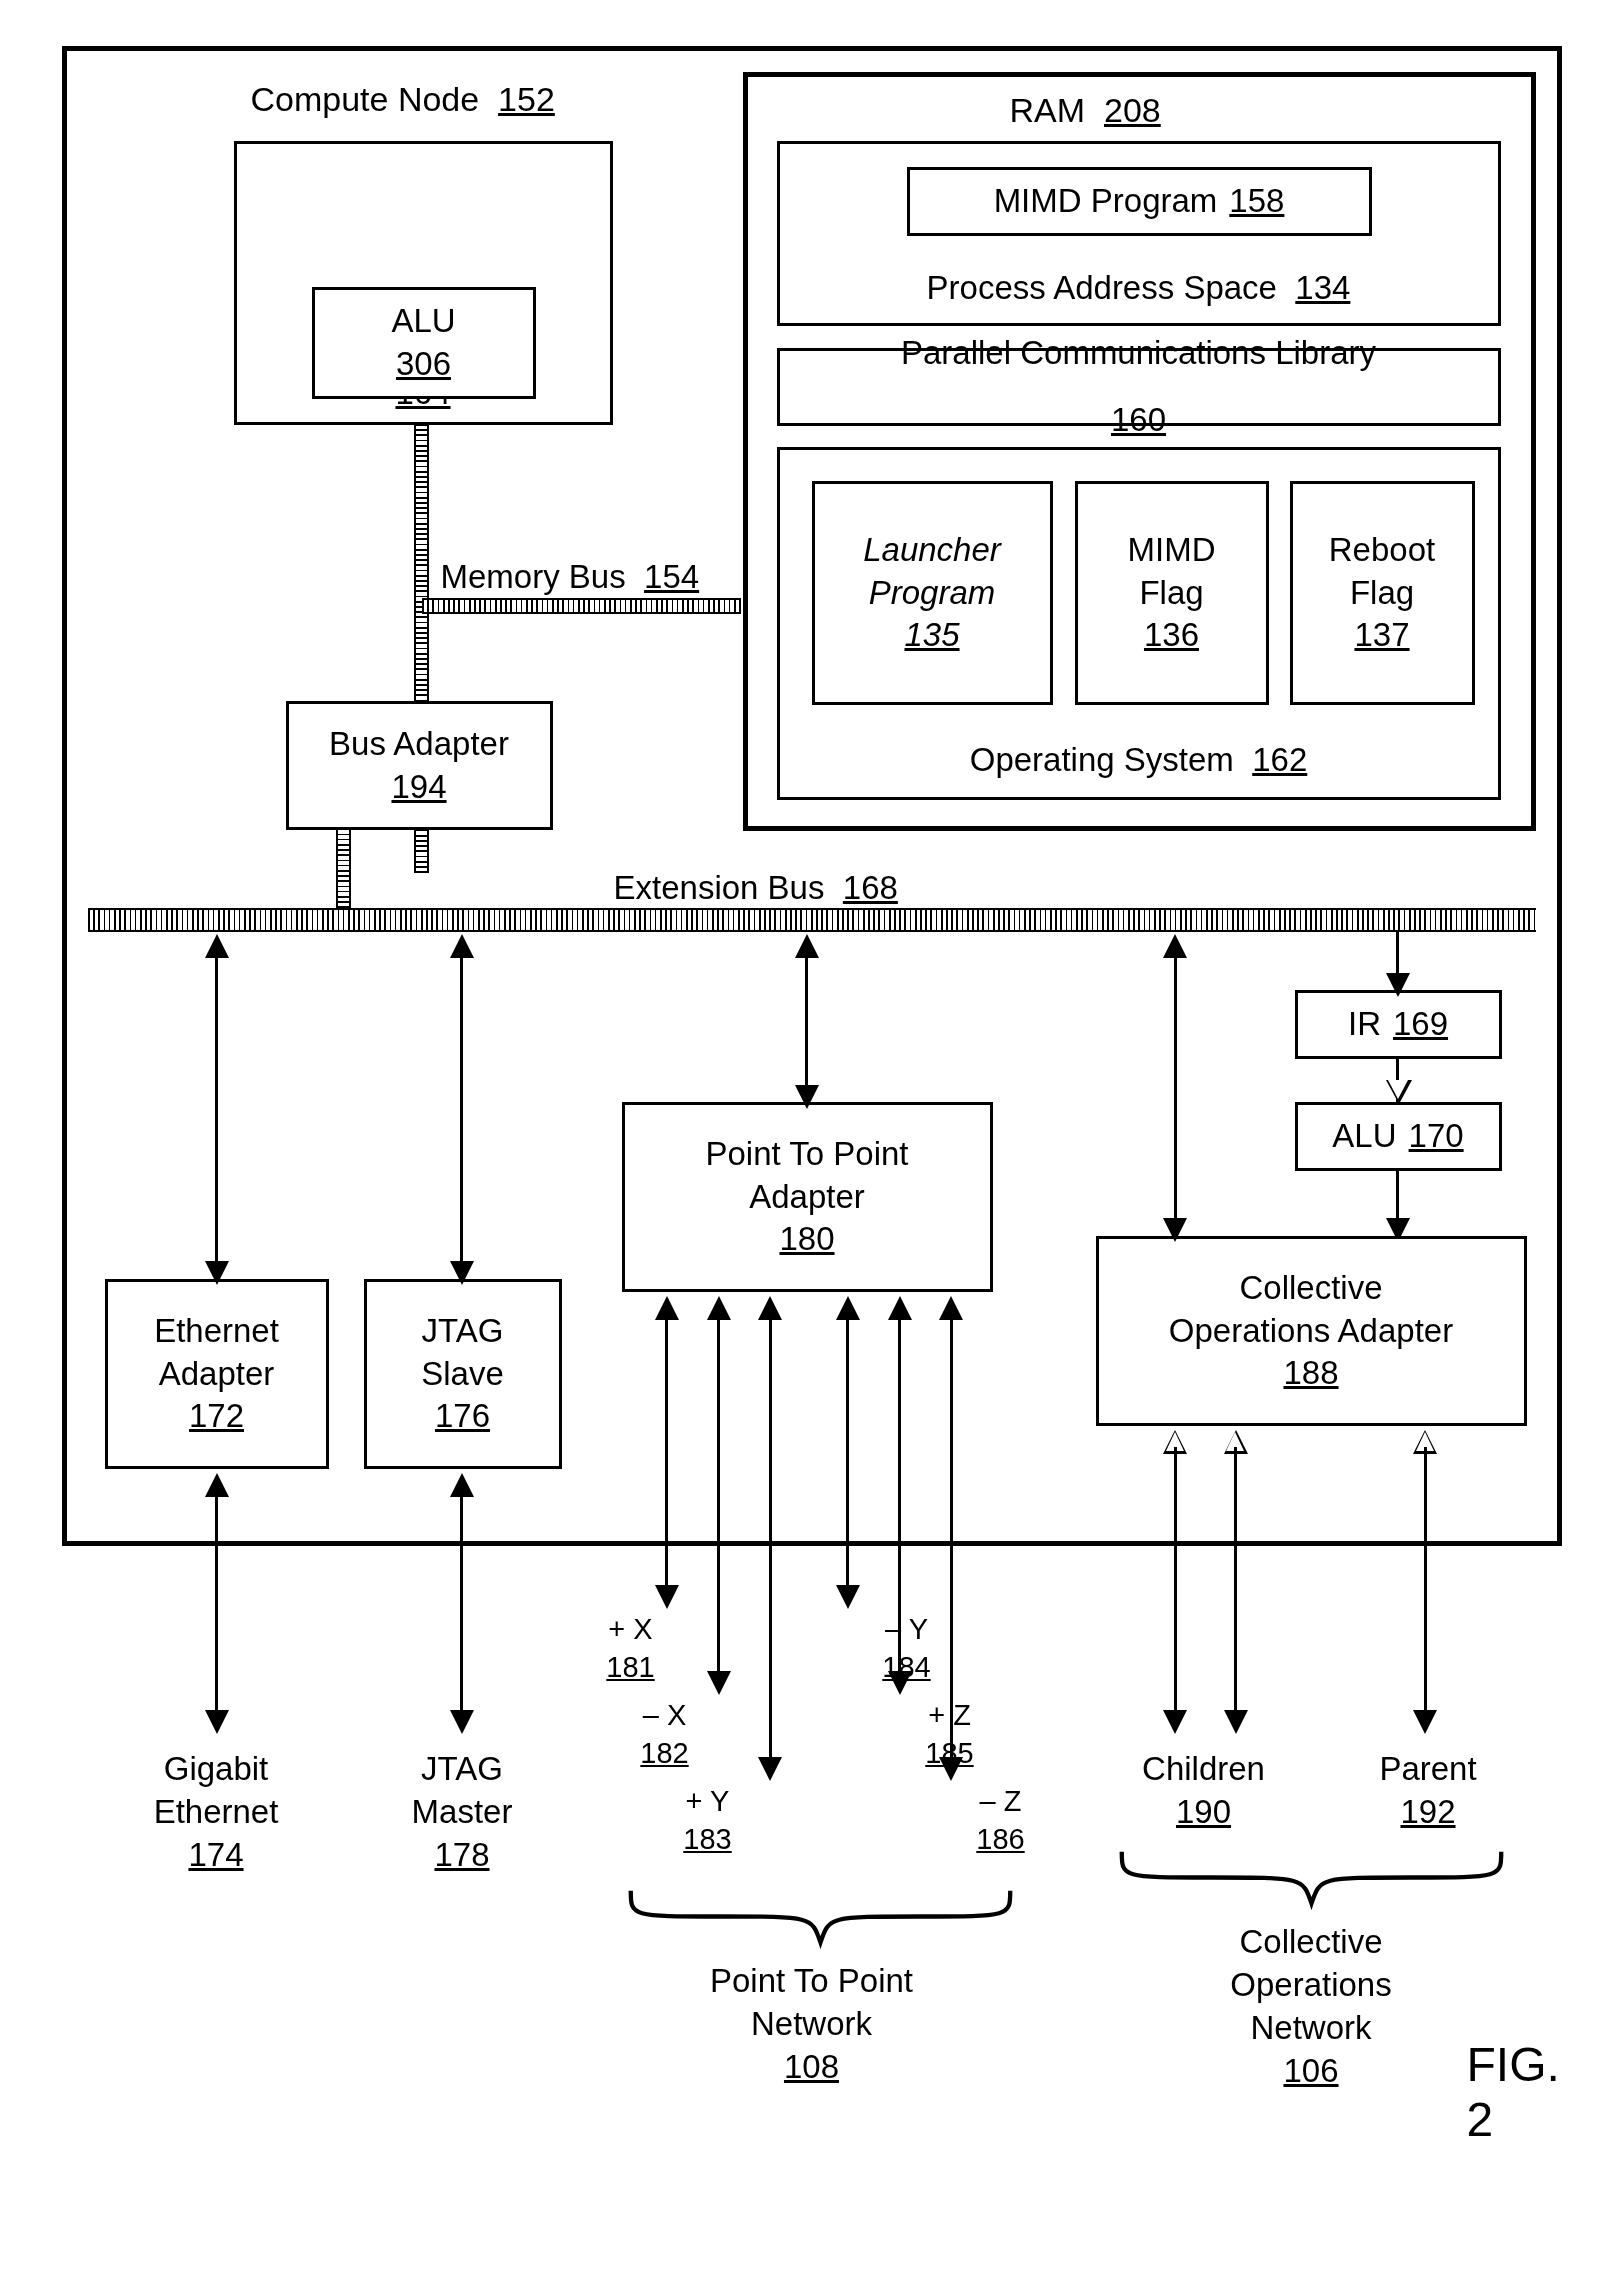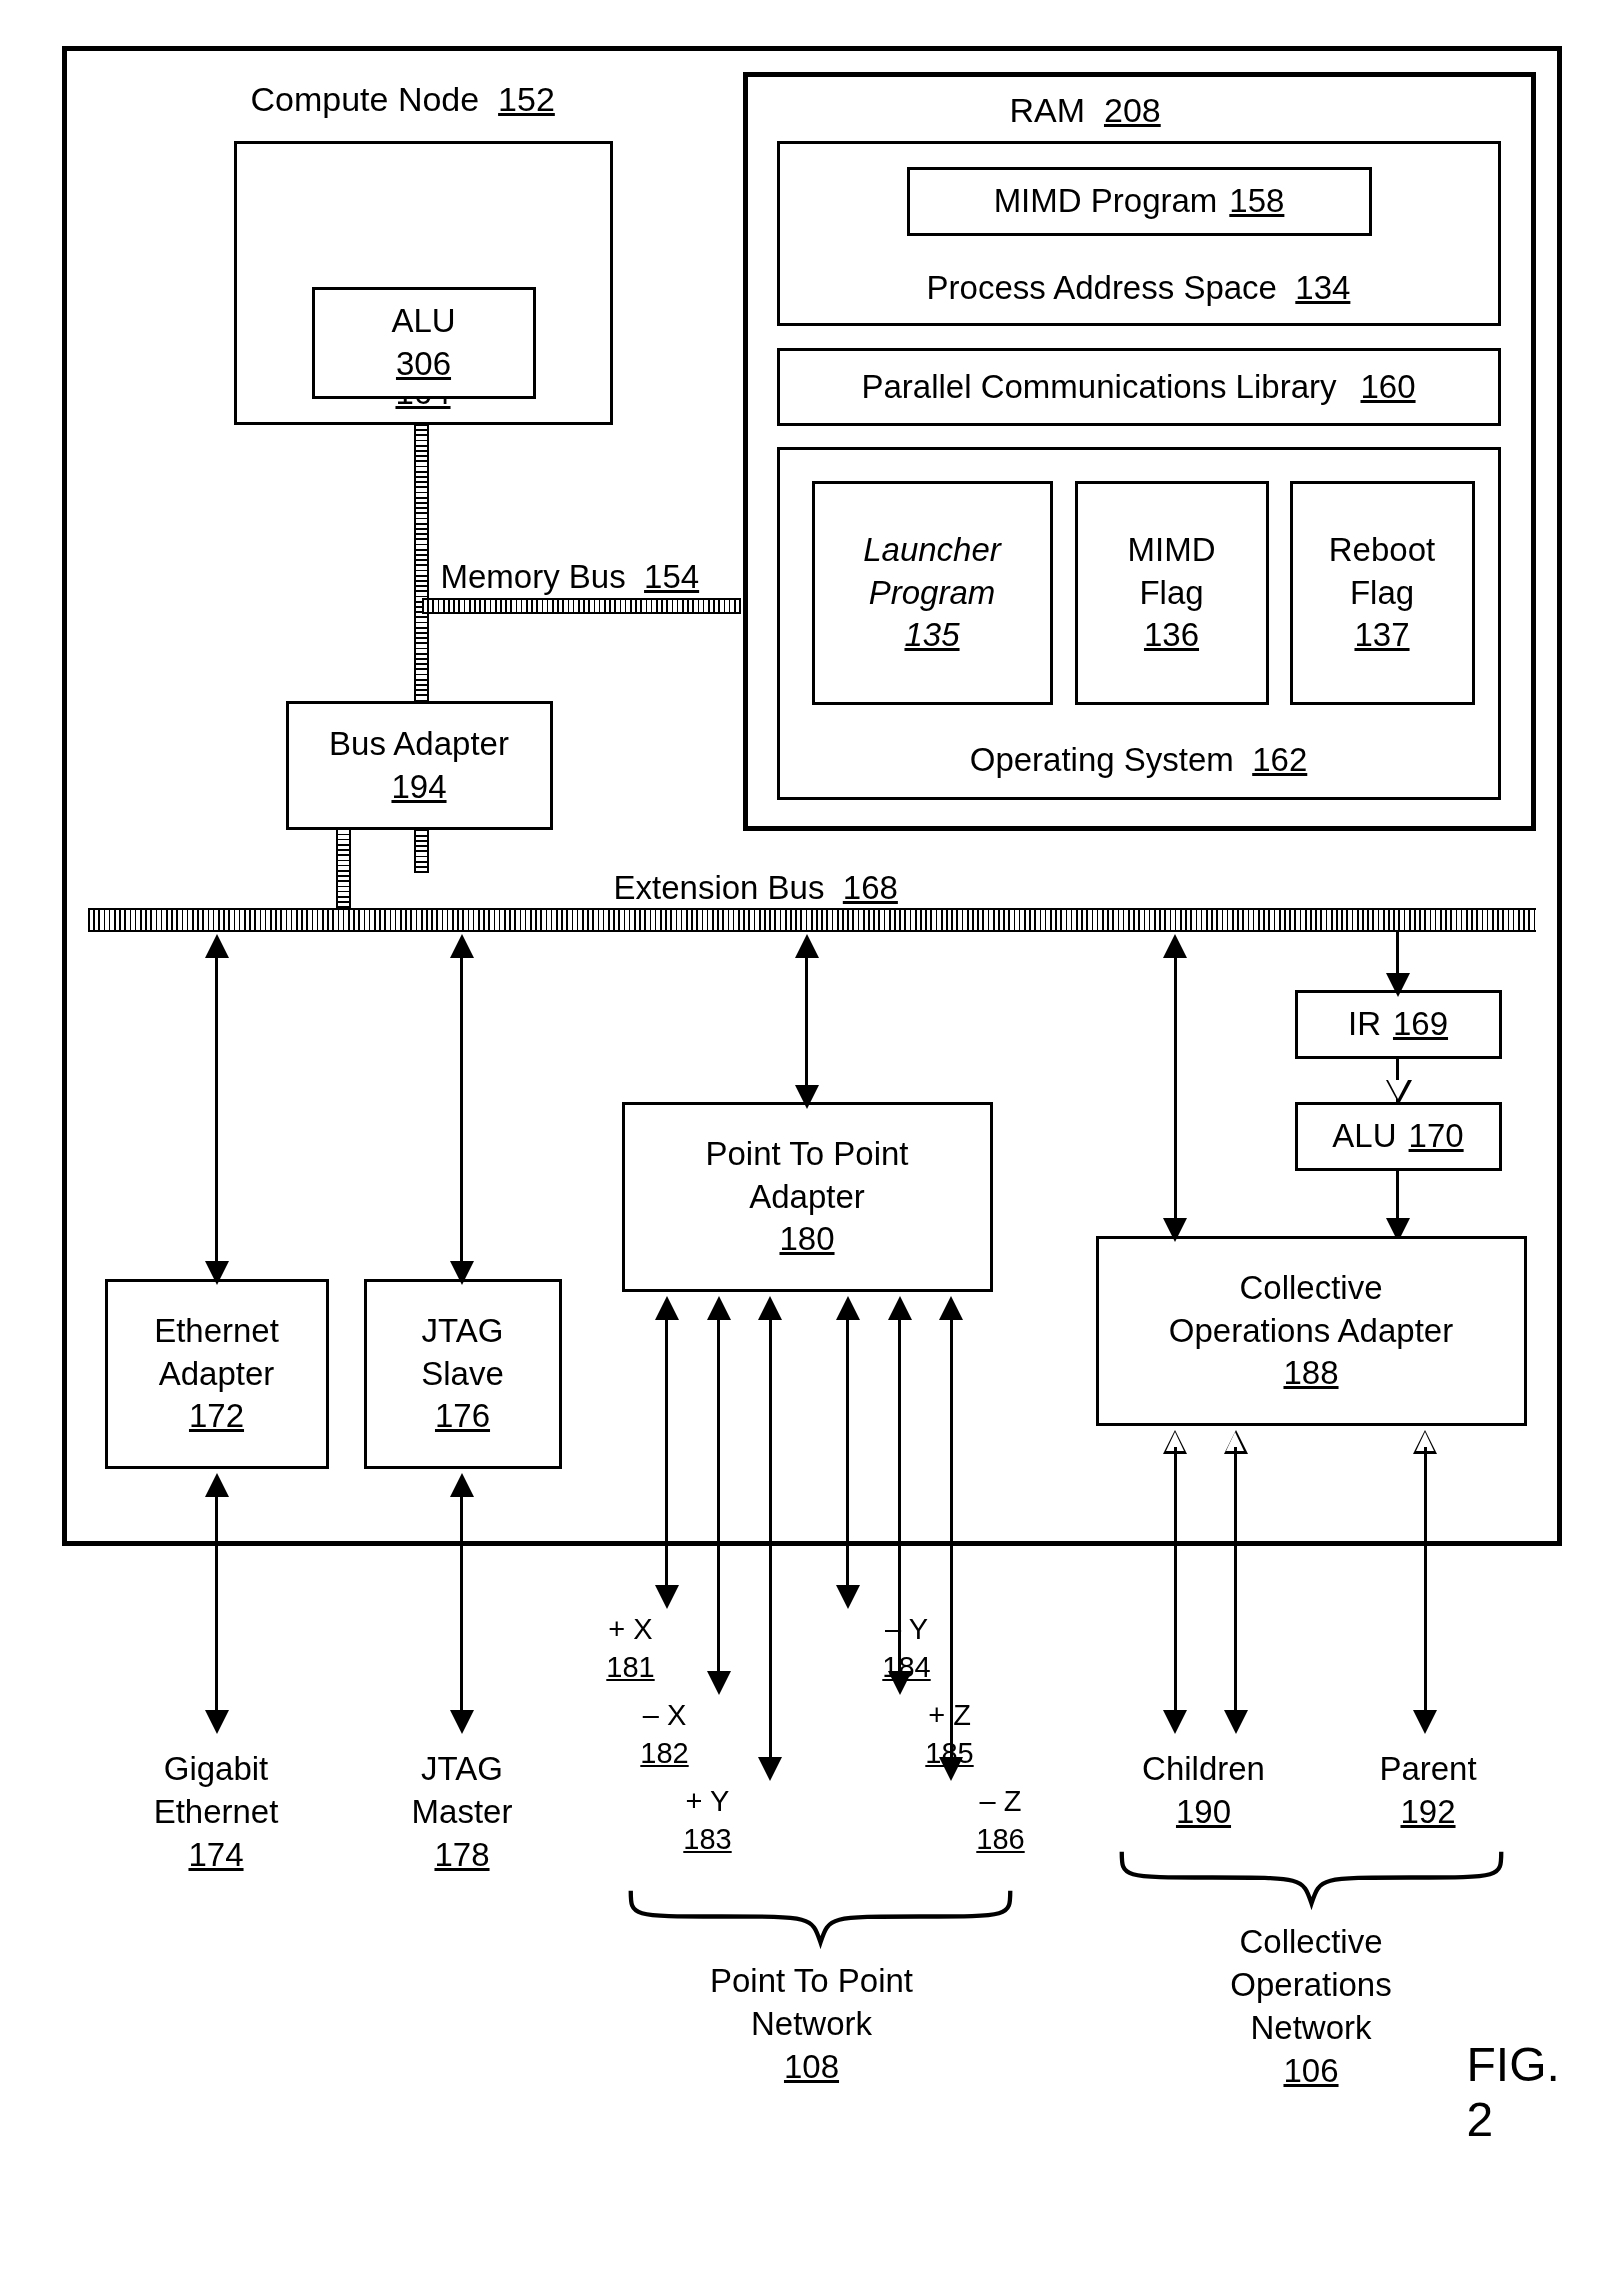--- a/index.html
+++ b/index.html
@@ -121,21 +121,21 @@
     <div class="label">
       <span>Process Address Space</span>&nbsp;&nbsp;<span class="ul">134</span>
     </div>
   </div>
 
   <div class="box" style="left:871px; top:121px; width:465px; height:69px; flex-direction:row; gap:12px;">
     <span class="label">MIMD Program</span>
     <span class="label ul">158</span>
   </div>
 
-  <div class="box" style="left:741px; top:302px; width:724px; height:78px; flex-direction:row; gap:24px;">
+  <div class="box" style="left:741px; top:302px; width:724px; height:78px; flex-direction:column; gap:24px;">
     <span class="label">Parallel Communications Library</span>
     <span class="label ul">160</span>
   </div>
 
   <div class="box" style="left:741px; top:401px; width:724px; height:353px; justify-content:flex-end; padding-bottom:15.5px;">
     <div class="label">
       <span>Operating System</span>&nbsp;&nbsp;<span class="ul">162</span>
     </div>
   </div>
 

